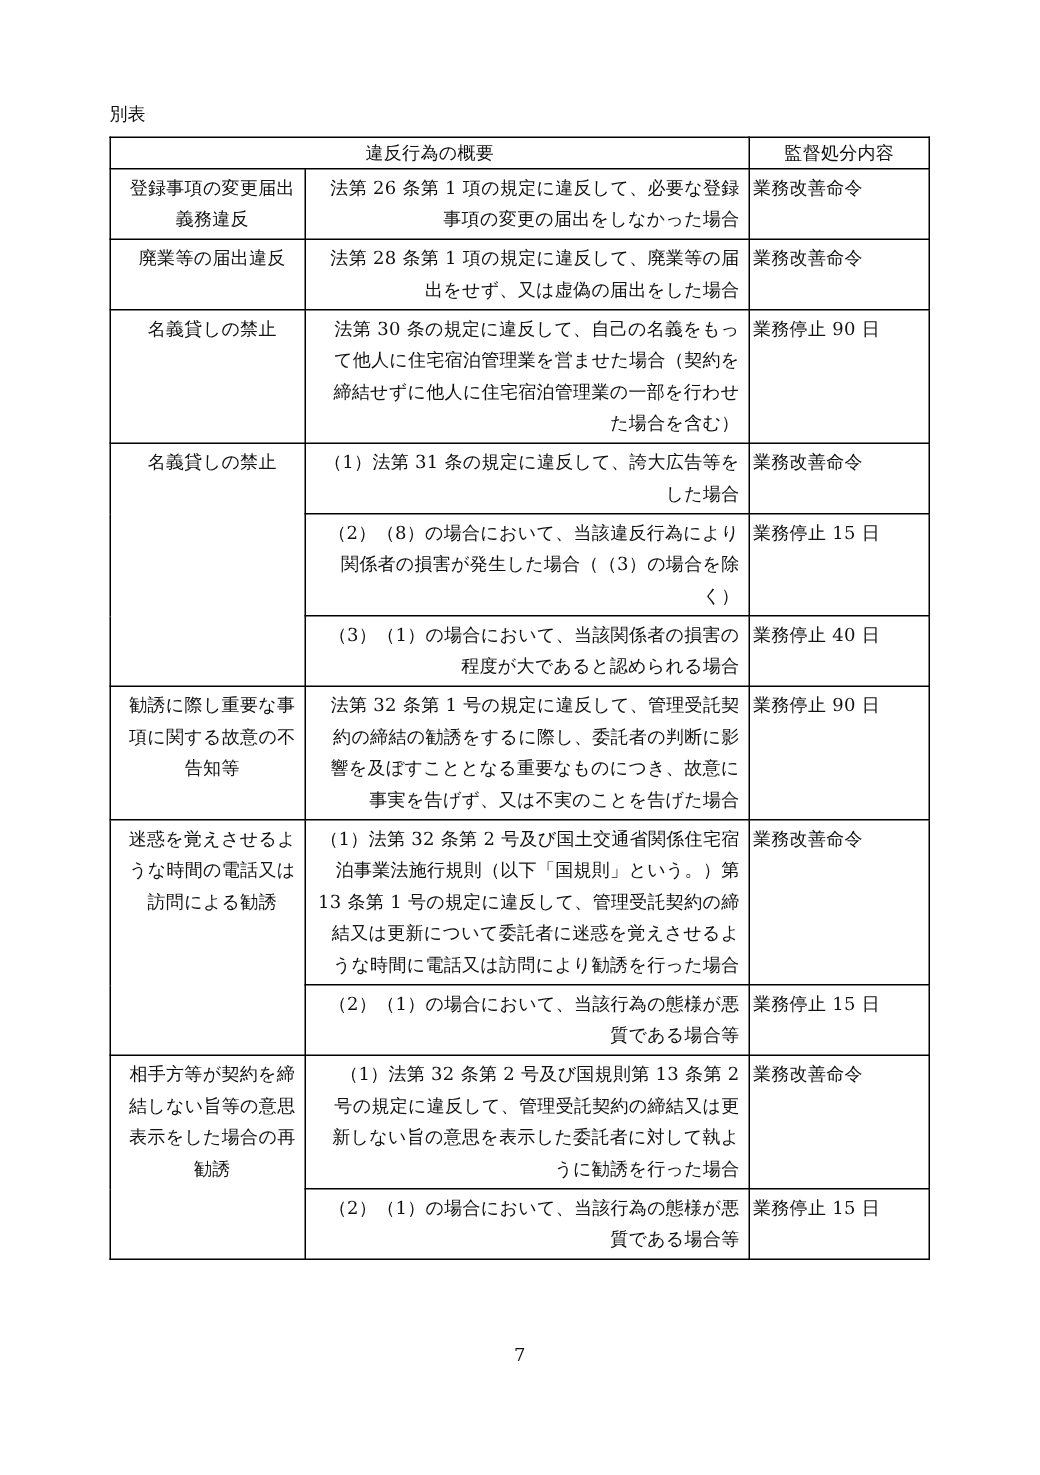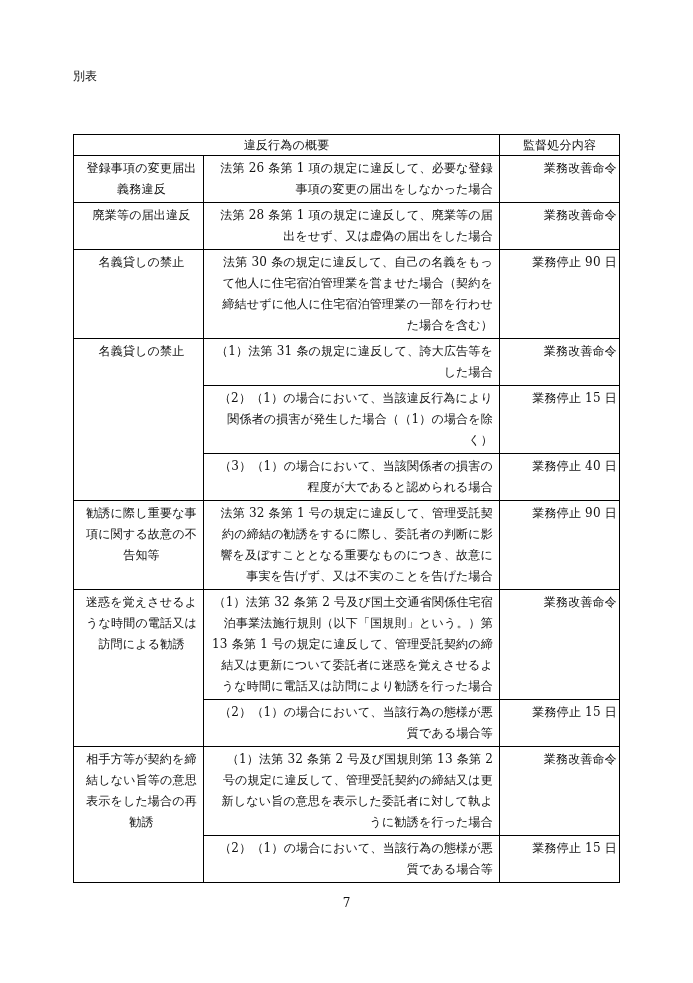--- a/index.html
+++ b/index.html
@@ -24,21 +24,20 @@
     font-size: 12px;
     line-height: 16px;
   }
   table.violations-table {
     position: absolute;
     left: 73px;
     top: 91px;
     width: 546px;
     border-collapse: collapse;
     table-layout: fixed;
-    margin-top: 43px;
   }
   table.violations-table col.c1 { width: 130px; }
   table.violations-table col.c2 { width: 296px; }
   table.violations-table col.c3 { width: 120px; }
   table.violations-table th,
   table.violations-table td {
     border: 1px solid #000000;
     font-size: 12px;
     font-weight: normal;
     vertical-align: top;
@@ -54,21 +53,21 @@
   td.cat {
     padding: 2px 5px 2px 11px;
     text-align: center;
   }
   td.desc {
     padding: 2px 6px 2px 8px;
     text-align: right;
   }
   td.disp {
     padding: 2px 2px;
-    text-align: right;
+    text-align: left;
   }
   .page-number {
     position: absolute;
     top: 896px;
     left: 0;
     width: 100%;
     text-align: center;
     font-size: 12px;
   }
 </style>
@@ -110,21 +109,21 @@
         <td class="desc">法第 30 条の規定に違反して、自己の名義をもって他人に住宅宿泊管理業を営ませた場合（契約を締結せずに他人に住宅宿泊管理業の一部を行わせた場合を含む）</td>
         <td class="disp">業務停止 90 日</td>
       </tr>
 
       <tr>
         <td class="cat" rowspan="3">名義貸しの禁止</td>
         <td class="desc">（1）法第 31 条の規定に違反して、誇大広告等をした場合</td>
         <td class="disp">業務改善命令</td>
       </tr>
       <tr>
-        <td class="desc">（2）（1）の場合において、当該違反行為により関係者の損害が発生した場合（（1）の場合を除く）</td>
+        <td class="desc">（2）（8）の場合において、当該違反行為により関係者の損害が発生した場合（（3）の場合を除く）</td>
         <td class="disp">業務停止 15 日</td>
       </tr>
       <tr>
         <td class="desc">（3）（1）の場合において、当該関係者の損害の程度が大であると認められる場合</td>
         <td class="disp">業務停止 40 日</td>
       </tr>
 
       <tr>
         <td class="cat">勧誘に際し重要な事項に関する故意の不告知等</td>
         <td class="desc">法第 32 条第 1 号の規定に違反して、管理受託契約の締結の勧誘をするに際し、委託者の判断に影響を及ぼすこととなる重要なものにつき、故意に事実を告げず、又は不実のことを告げた場合</td>

